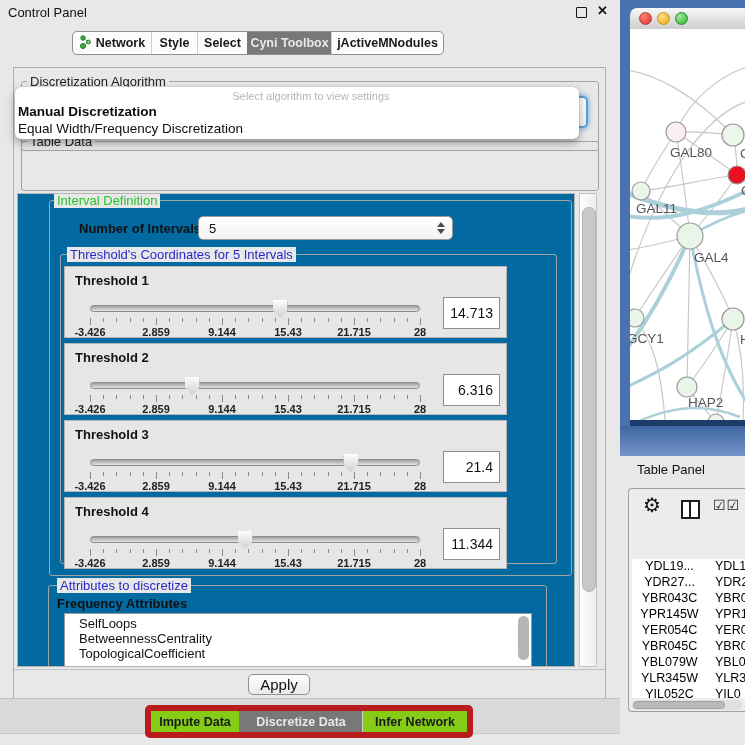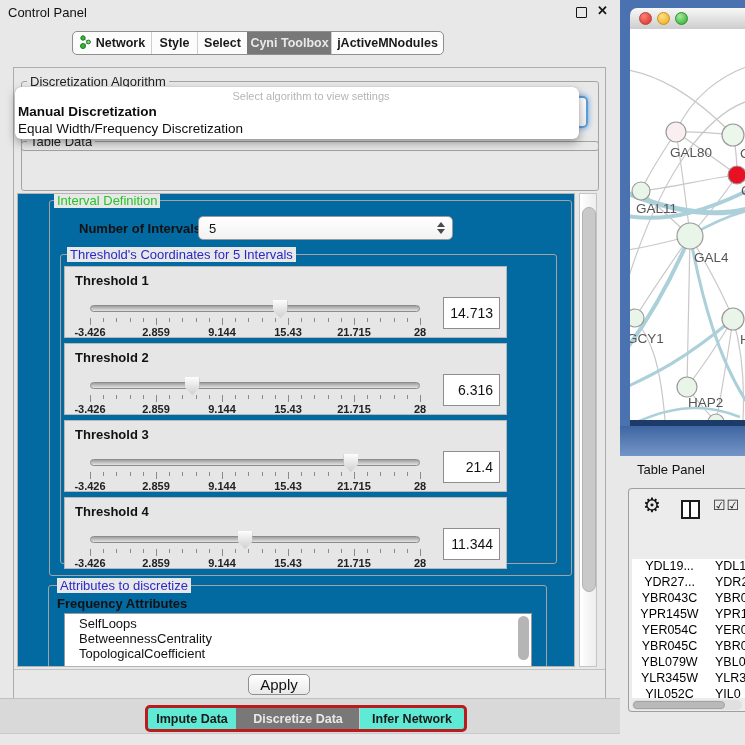--- a/index.html
+++ b/index.html
@@ -67,22 +67,22 @@
     box-sizing:border-box;overflow:hidden;}
   .listbox ul{margin:2px 0 12px 0;padding:0 0 0 14px;list-style:none;font-size:13px;color:#111;line-height:15px;}
   .list-scroll{position:absolute;right:2px;top:2px;width:11px;height:44px;background:#b5b5b5;border-radius:6px;}
 
   .apply-strip{position:absolute;left:0;top:601px;width:100%;height:30px;border-top:1px solid #c2c2c2;}
   .apply-btn{position:absolute;left:234px;top:4px;width:62px;height:21px;background:linear-gradient(#fff,#e9e9e9);
     border:1px solid #8f8f8f;border-radius:5px;font-size:15px;font-family:"Liberation Sans",sans-serif;color:#111;}
 
   .cp-bottom{position:absolute;left:0;top:698px;width:620px;height:34px;background:#d9d9d9;
     border-top:1px solid #c0c0c0;border-bottom:1px solid #cacaca;}
-  .bottom-tabs{position:absolute;left:145px;top:705px;height:21px;display:flex;background:#5eead4;
-    border:3px solid #b91c1c;border-radius:5px;overflow:hidden;}
+  .bottom-tabs{position:absolute;left:145px;top:705px;height:21px;display:flex;background:#84cc16;
+    border:6px solid #b91c1c;border-radius:5px;overflow:hidden;}
 
   
   .mac-frame{position:absolute;left:620px;top:0;width:125px;height:456px;background:#4a72b0;}
   .mac-titlebar{position:absolute;left:630px;top:8px;width:115px;height:21px;
     background:linear-gradient(#f8f8f8,#cdcdcd);border-bottom:1px solid #8e8e8e;border-top-left-radius:7px;}
   .tl{position:absolute;top:4px;width:13px;height:13px;border-radius:50%;box-sizing:border-box;}
   .tl.red{left:9px;background:radial-gradient(circle at 35% 30%,#ff8078,#d62f23);border:1px solid #b2443c;}
   .tl.yellow{left:27px;background:radial-gradient(circle at 35% 30%,#ffe08a,#f0a713);border:1px solid #c9920f;}
   .tl.green{left:45px;background:radial-gradient(circle at 35% 30%,#a5e8a0,#27ac27);border:1px solid #2b8f2b;}
   .net-canvas{position:absolute;left:630px;top:29px;width:115px;height:391px;background:#fff;overflow:hidden;}

